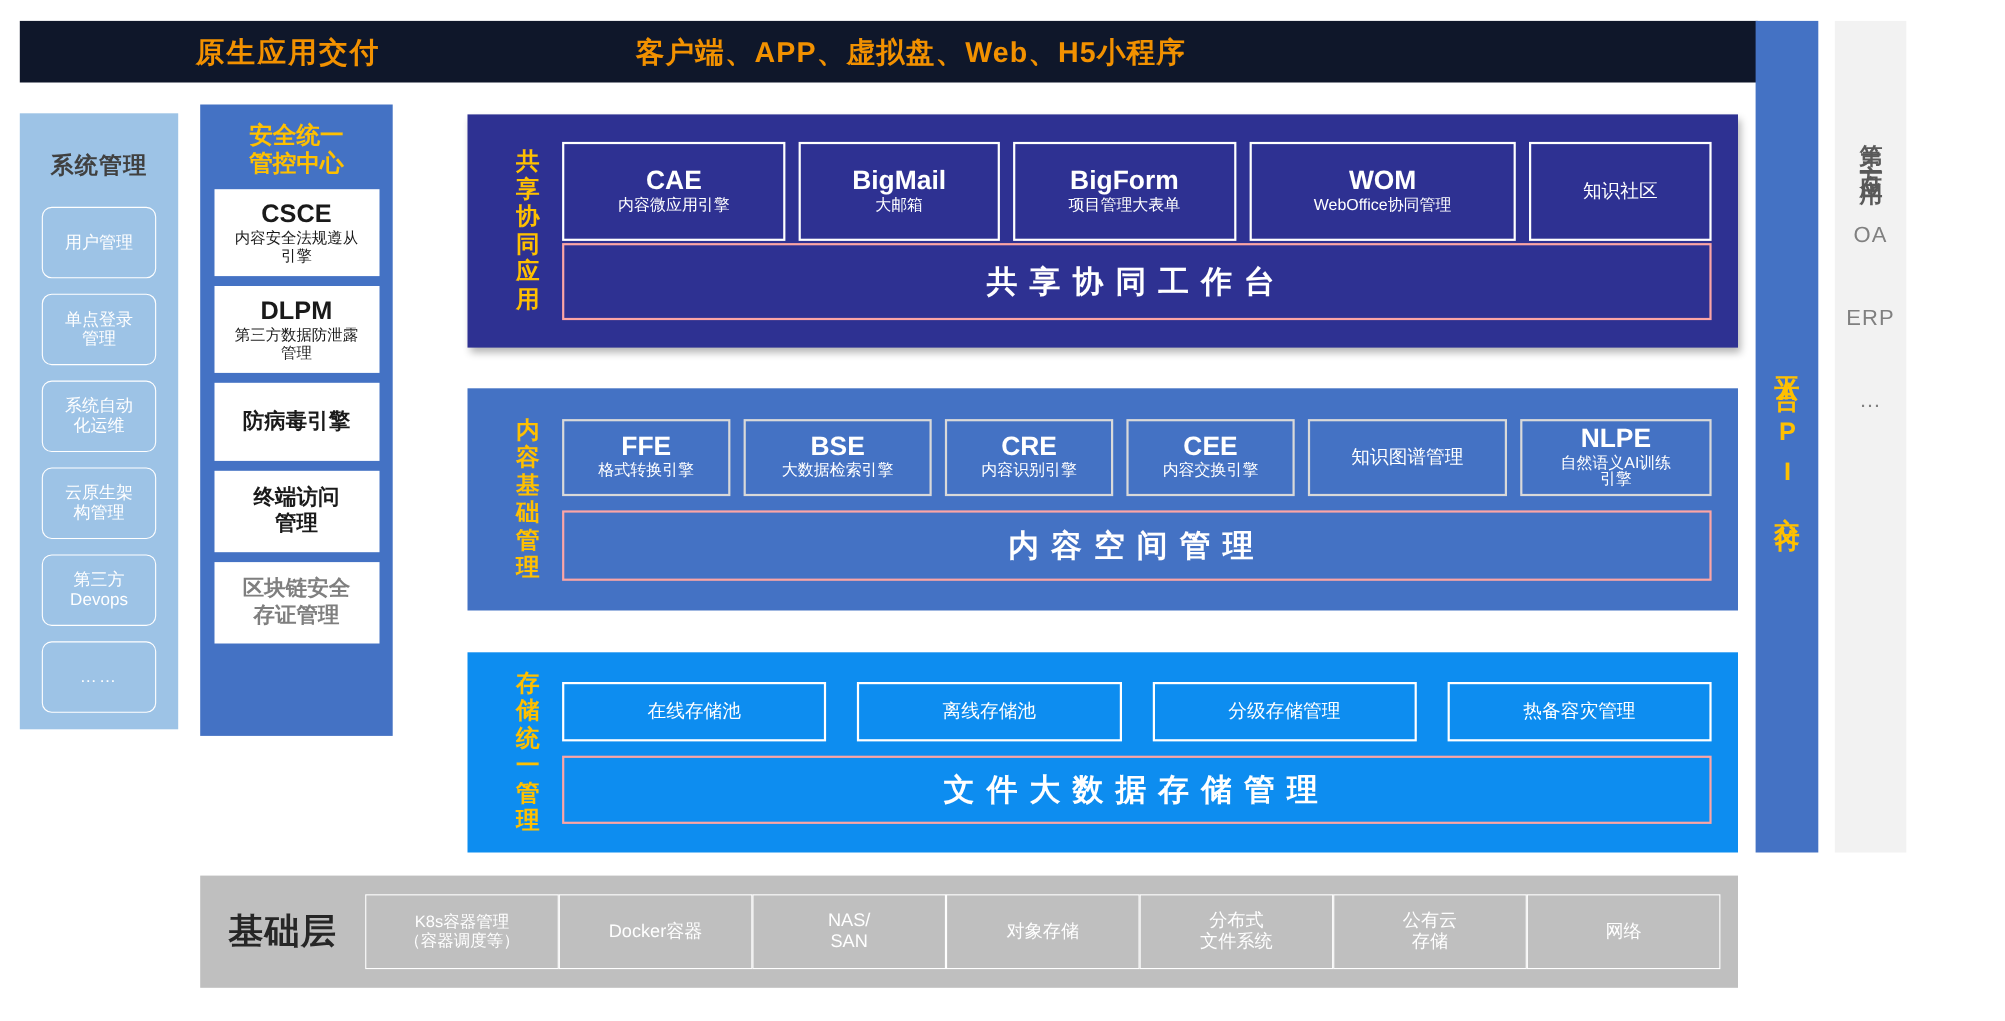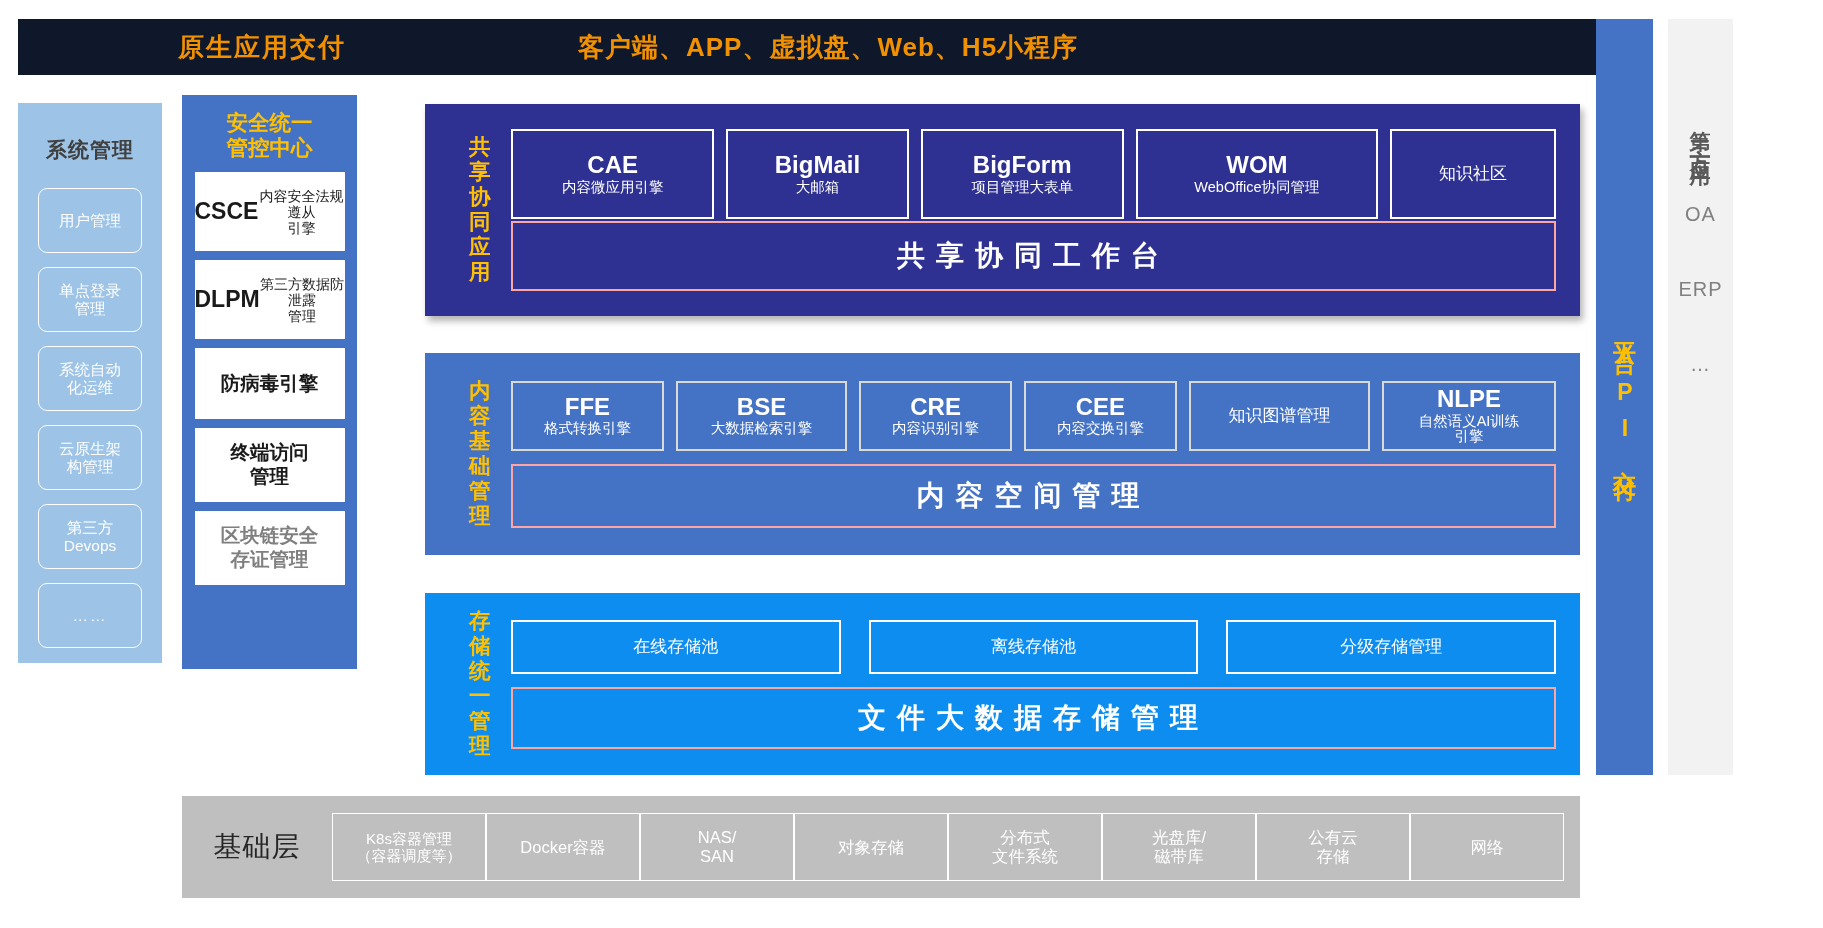--- a/index.html
+++ b/index.html
@@ -52,21 +52,21 @@
     position: absolute; left: 182px; top: 95px; width: 175px; height: 574px;
     background: #4472c4;
     display: flex; flex-direction: column; align-items: center;
   }
   .seccol .title {
     color: #ffc000; font-size: 21.5px; font-weight: bold; line-height: 1.18;
     text-align: center; margin-top: 16px; margin-bottom: 10px;
   }
   .secitem {
     width: 150px; background: #ffffff; color: #1a1a1a;
-    display: flex; flex-direction: row; align-items: center; justify-content: center;
+    display: flex; flex-direction: column; align-items: center; justify-content: center;
     text-align: center; margin-bottom: 9px;
   }
   .secitem .code { font-size: 23px; font-weight: bold; line-height: 1.1; }
   .secitem .desc { font-size: 14px; line-height: 1.15; margin-top: 1px; }
   .secitem .big { font-size: 19.5px; font-weight: bold; line-height: 1.2; }
   .secitem.h1 { height: 79px; }
   .secitem.h2 { height: 79px; }
   .secitem.h3 { height: 71px; }
   .secitem.h4 { height: 74px; }
   .secitem.h5 { height: 74px; margin-bottom: 0; }
@@ -151,21 +151,21 @@
   }
   .thirdcol .tp.first { margin-top: 44px; }
 
   
   .infra {
     position: absolute; left: 182px; top: 796px; width: 1398px; height: 102px;
     background: #bfbfbf;
     display: flex; align-items: center;
   }
   .infra .ititle {
-    color: #262626; font-size: 28px; font-weight: normal;
+    color: #262626; font-size: 32px; font-weight: bold;
     width: 150px; flex: 0 0 150px; text-align: center; letter-spacing: 1px;
   }
   .infra .iwrap { flex: 1; display: flex; padding-right: 16px; }
   .infra .ibox {
     flex: 1; height: 68px; border: 1.5px solid #ffffff;
     color: #ffffff; font-size: 16.5px; line-height: 1.15;
     display: flex; align-items: center; justify-content: center; text-align: center;
   }
   .infra .ibox.small { font-size: 15px; }
 </style>
@@ -288,20 +288,23 @@
       <div class="chiprow">
         <div class="chip" style="flex:1">
           <span class="plain">在线存储池</span>
         </div>
         <div class="chip" style="flex:1">
           <span class="plain">离线存储池</span>
         </div>
         <div class="chip" style="flex:1">
           <span class="plain">分级存储管理</span>
         </div>
+        <div class="chip" style="flex:1">
+          <span class="plain">热备容灾管理</span>
+        </div>
       </div>
       <div class="wideband">文件大数据存储管理</div>
     </div>
   </div>
 
   <div class="apicol">
     <span class="vtext">平台API交付</span>
   </div>
 
   <div class="thirdcol">
@@ -323,23 +326,20 @@
       <div class="ibox">
           <span>NAS/<br>SAN</span>
         </div>
       <div class="ibox">
           <span>对象存储</span>
         </div>
       <div class="ibox">
           <span>分布式<br>文件系统</span>
         </div>
       <div class="ibox">
-          <span>光盘库/<br>磁带库</span>
-        </div>
-      <div class="ibox">
           <span>公有云<br>存储</span>
         </div>
       <div class="ibox">
           <span>网络</span>
         </div>
     </div>
   </div>
 
 </div>
 

